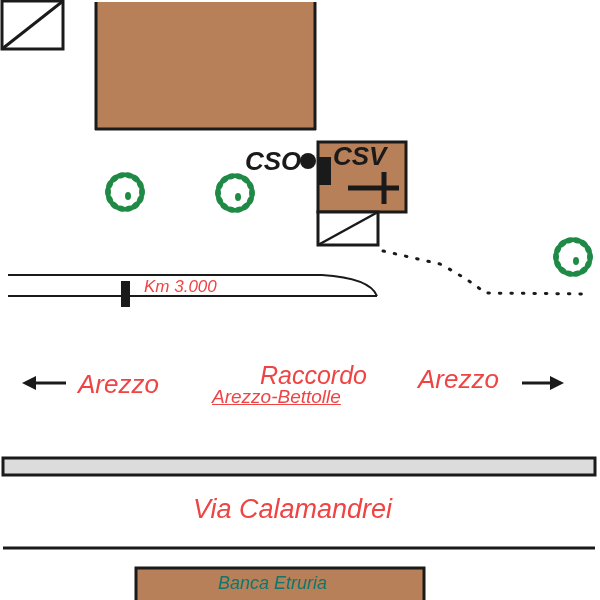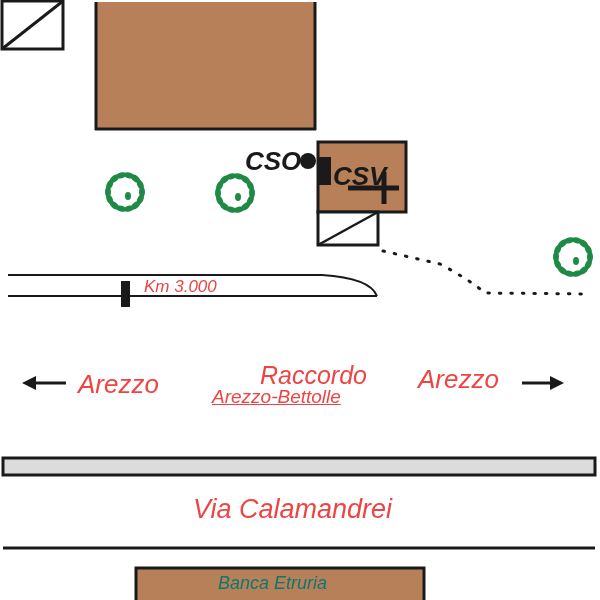--- a/index.html
+++ b/index.html
@@ -110,20 +110,20 @@
     <polygon points="564,383 550,376 550,390" fill="#1a1a1a"></polygon>
   </g>
 
   <rect x="3" y="458" width="592" height="17" fill="#dcdcdc" stroke="#1a1a1a" stroke-width="3"></rect>
   <line x1="3" y1="548" x2="595" y2="548" stroke="#1a1a1a" stroke-width="3"></line>
 
   <rect x="136" y="568" width="288" height="40" fill="#b88058" stroke="#1a1a1a" stroke-width="3"></rect>
 </svg>
 
 <div class="lbl" style="left:235px; top:146px; font-size:26px; font-weight:bold; color:#1a1a1a;margin-left:10px;">CSO</div>
-<div class="lbl" style="left:333px; top:141px; font-size:26px; font-weight:bold; color:#1a1a1a;margin-top:20px;">CSV</div>
+<div class="lbl" style="left:333px; top:141px; font-size:26px; font-weight:bold; color:#1a1a1a;">CSV</div>
 <div class="lbl" style="left:144px; top:277px; font-size:17px;">Km 3.000</div>
 <div class="lbl" style="left:78px; top:369px; font-size:26px;">Arezzo</div>
 <div class="lbl" style="left:260px; top:361px; font-size:25px;">Raccordo</div>
 <div class="lbl" style="left:212px; top:386px; font-size:19px;text-decoration:underline;">Arezzo-Bettolle</div>
 <div class="lbl" style="left:418px; top:364px; font-size:26px;">Arezzo</div>
 <div class="lbl" style="left:193px; top:494px; font-size:27px;">Via Calamandrei</div>
 <div class="lbl" style="left:218px; top:573px; font-size:18px; color:#0f766e;">Banca Etruria</div>
 
 </body></html>

